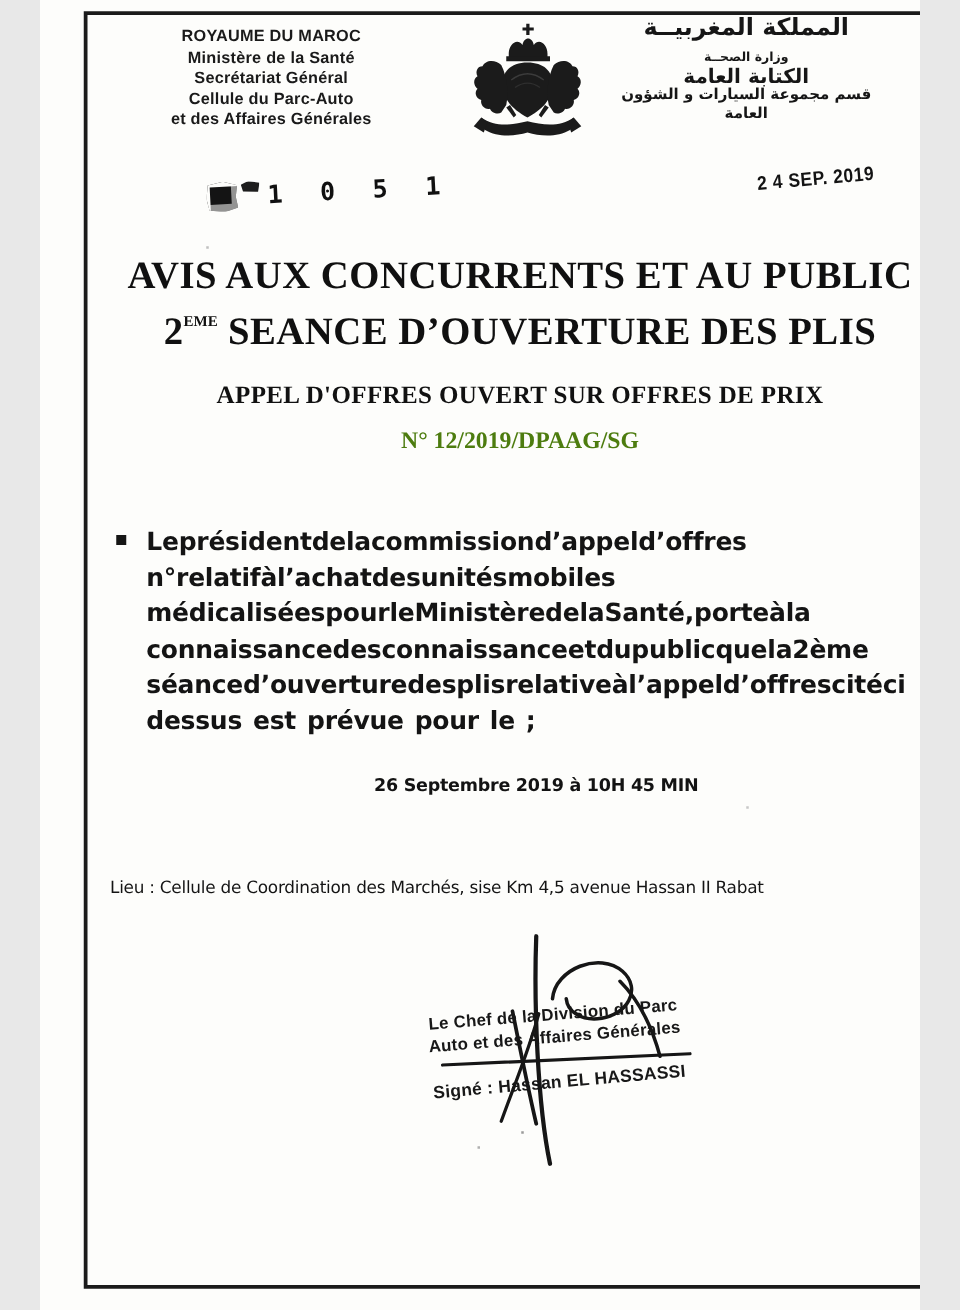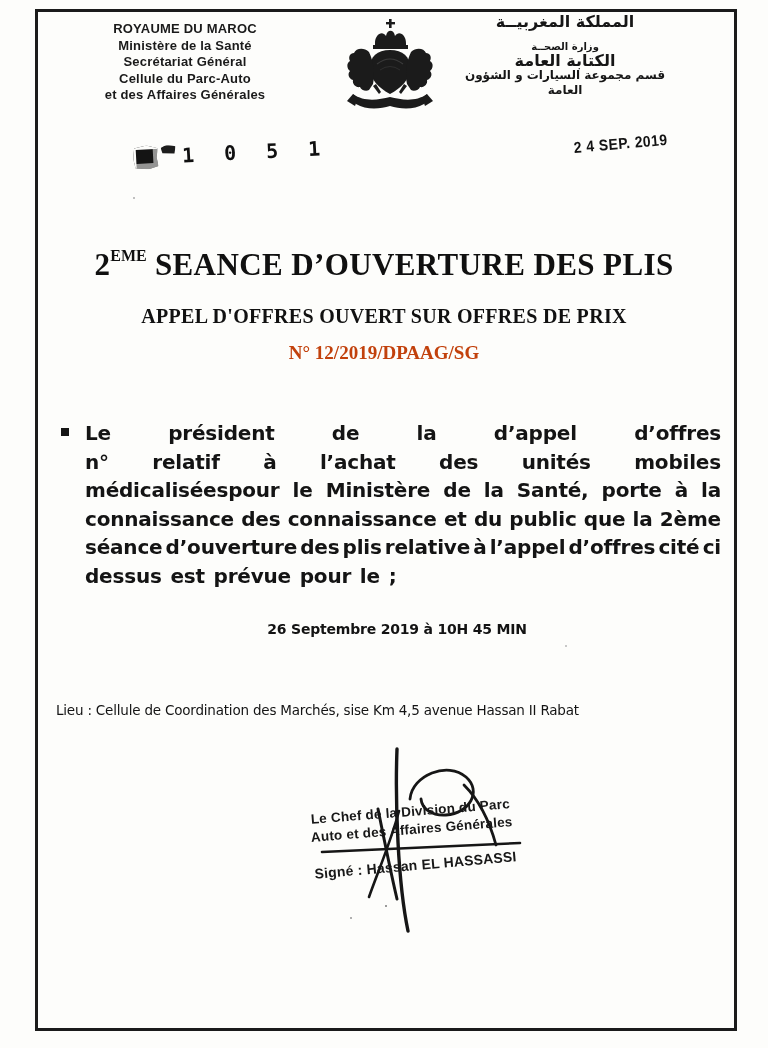--- a/index.html
+++ b/index.html
@@ -1,37 +1,37 @@
 <!DOCTYPE html>
 <html><head>
 <meta charset="utf-8">
 <style>
   html,body{margin:0;padding:0;background:#e8e8e8;}
   .page{
-    position:relative;width:768px;height:1048px;margin:0 auto;
+    position:relative;width:704px;height:1048px;margin:0 auto;
     background:#fdfdfb;overflow:hidden;
     font-family:"Liberation Sans",sans-serif;color:#1a1a1a;
   }
   .frame{
     position:absolute;left:35px;top:9px;width:696px;height:1016px;
     border:3px solid #1b1b1b;
   }
   
   .hdr-left{
     position:absolute;left:70px;top:21px;width:230px;
     text-align:center;font-weight:bold;font-size:13px;line-height:16.5px;
     letter-spacing:.2px;
   }
   .emblem{position:absolute;left:346px;top:18px;}
   .hdr-ar{
     position:absolute;left:455px;top:14px;width:220px;
     direction:rtl;text-align:center;font-weight:bold;color:#161616;
     font-family:"DejaVu Sans",sans-serif;
   }
-  .ar1{font-size:16px;line-height:16px;margin-bottom:9px;}
+  .ar1{font-size:19px;line-height:16px;margin-bottom:9px;}
   .ar2{font-size:10px;line-height:15px;}
   .ar3{font-size:16px;line-height:14px;}
   .ar4{font-size:12px;line-height:15px;}
   
   .stamp-number{
     position:absolute;left:133px;top:136px;height:34px;
     transform:rotate(-3deg);display:flex;align-items:center;
   }
   .blob1{
     width:25px;height:24px;background:#141414;margin-right:3px;
@@ -52,41 +52,41 @@
     font-weight:bold;font-size:15.5px;letter-spacing:.5px;color:#131313;
     white-space:nowrap;
   }
   
   .title1,.title2{
     position:absolute;left:40px;width:688px;text-align:center;
     font-family:"Liberation Serif",serif;font-weight:bold;color:#101010;
   }
   .title1{top:202px;font-size:31px;letter-spacing:.4px;}
   .title2{top:247px;font-size:31px;letter-spacing:.4px;}
-  .title2 sup{font-size:16px;vertical-align:14px;letter-spacing:0;}
+  .title2 sup{font-size:12px;vertical-align:14px;letter-spacing:0;}
   .subtitle{
     position:absolute;left:40px;top:305px;width:688px;text-align:center;
     font-family:"Liberation Serif",serif;font-weight:bold;font-size:20px;
     letter-spacing:.3px;color:#111;
   }
   .reference{
     position:absolute;left:40px;top:342px;width:688px;text-align:center;
     font-family:"Liberation Serif",serif;font-weight:bold;font-size:19px;
-    color:#c2410c;
+    color:#4d7c0f;
   }
   
   .bullet{
     position:absolute;left:61px;top:428px;width:8px;height:8px;background:#151515;
   }
   .bodylines{
     position:absolute;left:85px;top:419px;width:636px;
     font-family:"DejaVu Sans",sans-serif;font-weight:bold;font-size:20px;
     color:#141414;letter-spacing:-.2px;
   }
-  .jline{display:flex;justify-content:space-between;height:28.5px;line-height:28.5px;white-space:nowrap;}
+  .jline{display:flex;height:28.5px;line-height:28.5px;white-space:nowrap;}
   .jline span{display:inline-block;}
   .jline-last{height:28.5px;line-height:28.5px;word-spacing:2px;}
   .datetime{
     position:absolute;left:40px;top:621px;width:688px;padding-left:26px;
     box-sizing:border-box;text-align:center;
     font-family:"DejaVu Sans",sans-serif;font-weight:bold;font-size:14px;
     color:#131313;letter-spacing:-.2px;
   }
   .location{
     position:absolute;left:56px;top:702px;width:660px;
@@ -163,33 +163,35 @@
   </div>
 
   <div class="stamp-number">
     <div class="blob1"></div>
     <div class="blob2"></div>
     <span class="stamp-digits">1 0 5 1</span>
   </div>
 
   <div class="stamp-date">2 4 SEP. 2019</div>
 
+  <div class="title1">AVIS AUX CONCURRENTS ET AU PUBLIC</div>
   <div class="title2">
     <span>2</span><sup>EME</sup><span> SEANCE D’OUVERTURE DES PLIS</span>
   </div>
   <div class="subtitle">APPEL D'OFFRES OUVERT SUR OFFRES DE PRIX</div>
   <div class="reference">N° 12/2019/DPAAG/SG</div>
 
   <div class="bullet"></div>
   <div class="bodylines">
       <div class="jline">
         <span>Le</span>
         <span>président</span>
         <span>de</span>
         <span>la</span>
+        <span>commission</span>
         <span>d’appel</span>
         <span>d’offres</span>
       </div>
       <div class="jline">
         <span>n°</span>
         <span>relatif</span>
         <span>à</span>
         <span>l’achat</span>
         <span>des</span>
         <span>unités</span>

